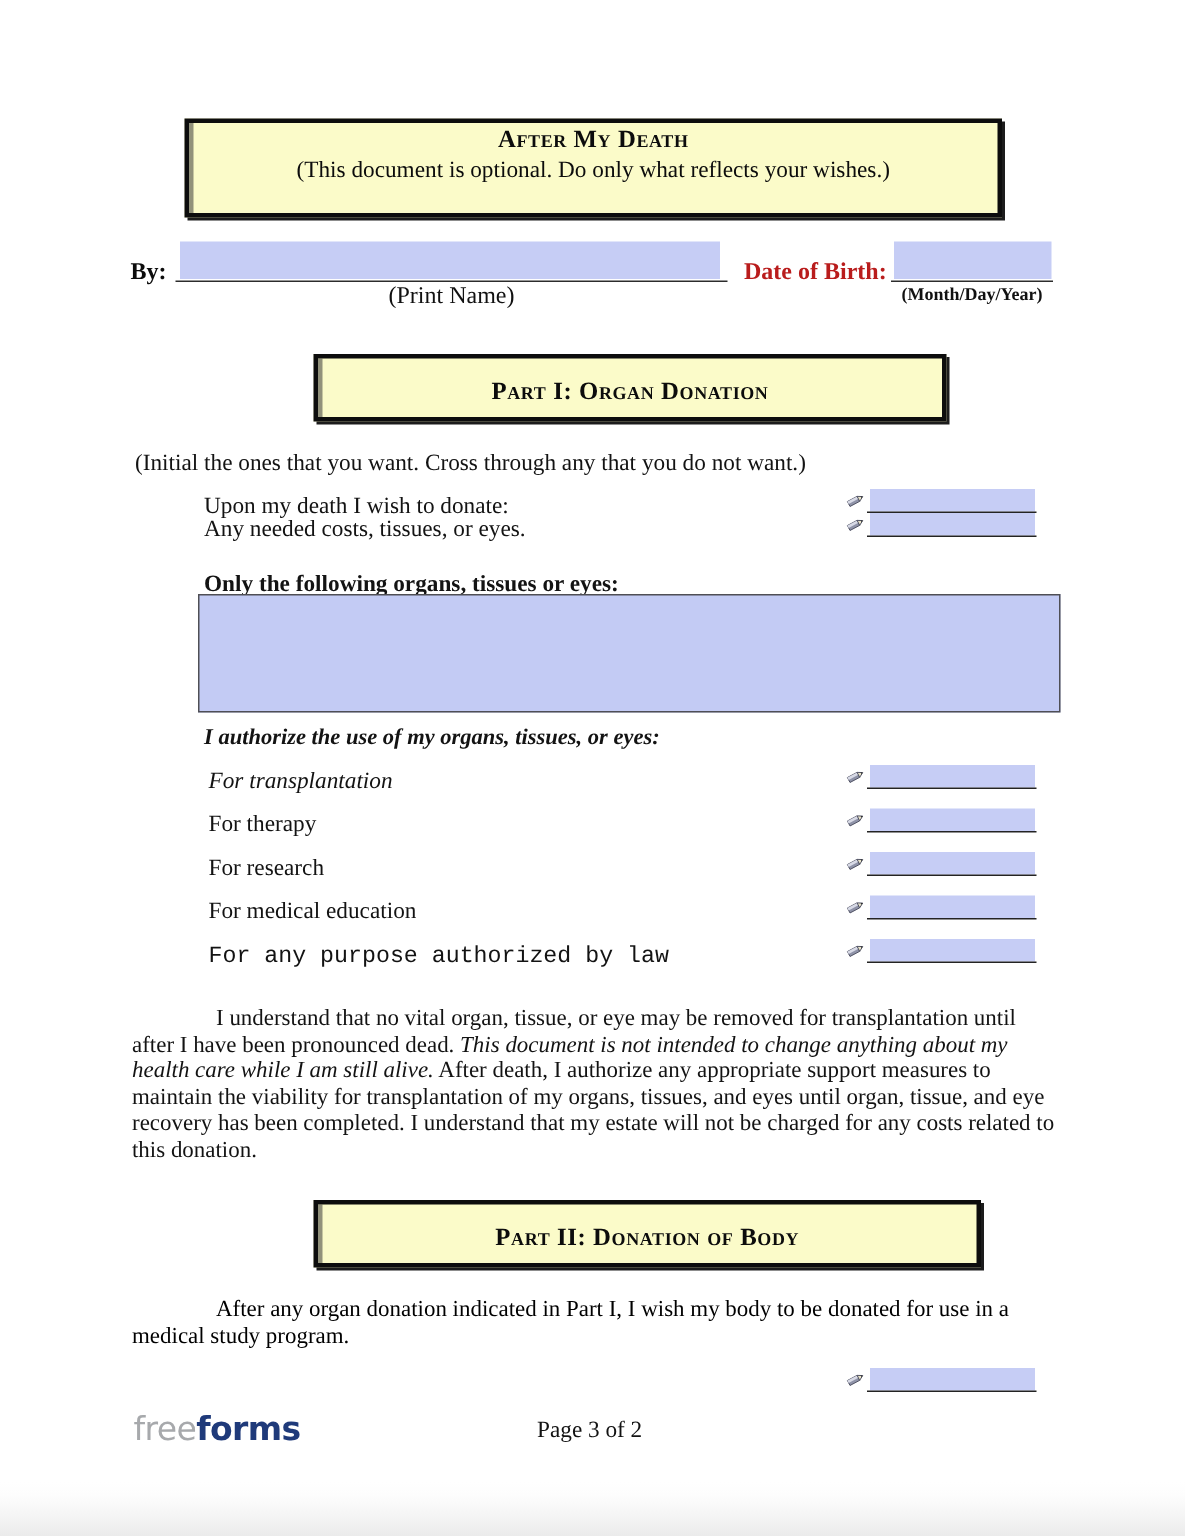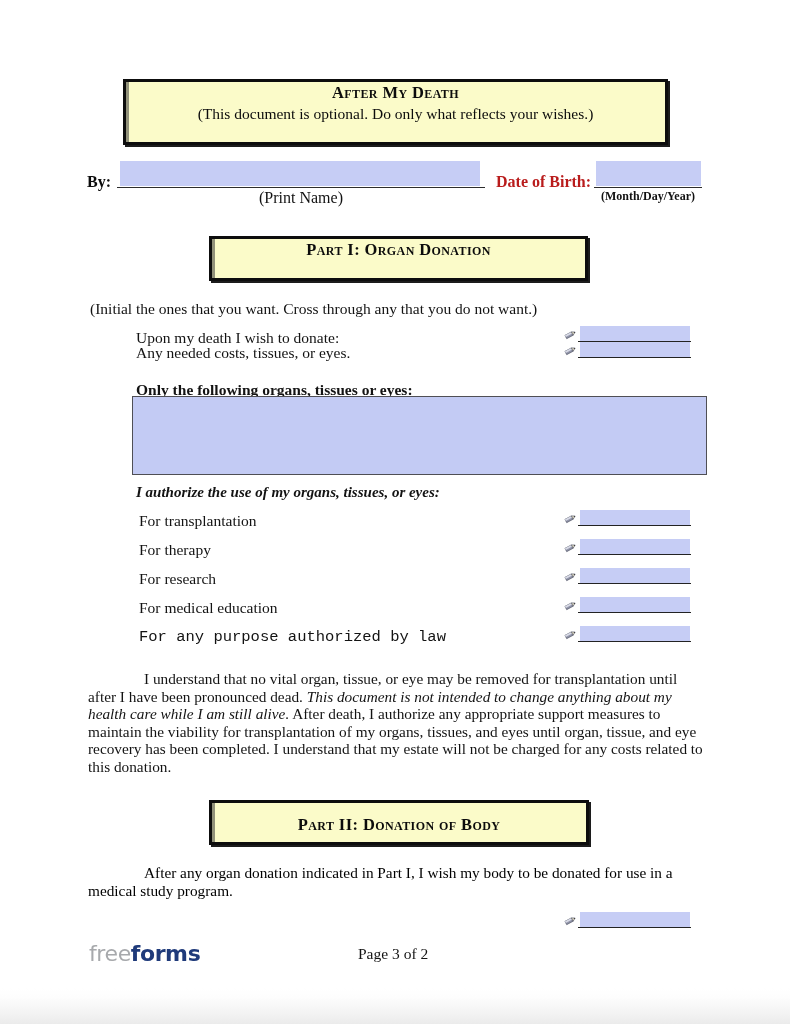--- a/index.html
+++ b/index.html
@@ -64,27 +64,28 @@
     top: 79px;
     width: 545px;
     height: 66px;
   }
   #banner-death .banner-title { font-size: 16.5px; line-height: 21px; }
   #banner-death .banner-sub { font-size: 15.5px; line-height: 22px; }
 
   #banner-part1 {
     left: 209px;
     top: 236px;
-    width: 379px;
+    width: 422px;
     height: 45px;
+    padding-top: 11px;
   }
   #banner-part2 {
     left: 209px;
     top: 800px;
-    width: 380px;
+    width: 445px;
     height: 45px;
     padding-top: 11px;
   }
   #banner-part1 .banner-title,
   #banner-part2 .banner-title { font-size: 16.5px; line-height: 22px; }
 
   .lbl-by {
     position: absolute;
     left: 87px;
     top: 173px;
@@ -137,21 +138,21 @@
   #instr-initial { left: 90px; top: 299px; width: 600px; }
 
   #line-donate { left: 136px; top: 328px; }
   #line-anyneeded { left: 136px; top: 343px; }
 
   #lbl-only { left: 136px; top: 380px; font-weight: bold; }
 
   #lbl-authorize { left: 136px; top: 483px; font-style: italic; font-weight: bold; font-size: 15px;}
 
   .opt-label { position: absolute; left: 139px; font-size: 15.5px; color: #131313; }
-  #opt0 { top: 512px; }
+  #opt0 { top: 512px; font-style: italic; }
   #opt1 { top: 541px; }
   #opt2 { top: 570px; }
   #opt3 { top: 599px; }
   #opt4 { top: 628px; font-family: Liberation Mono, monospace; }
 
   
   #organs-box {
     position: absolute;
     left: 132px;
     top: 396px;

